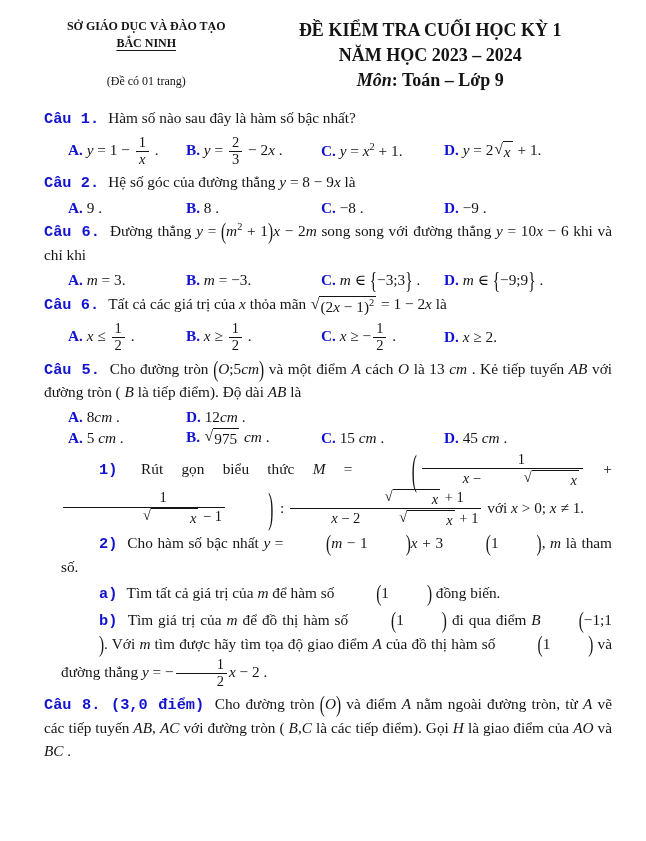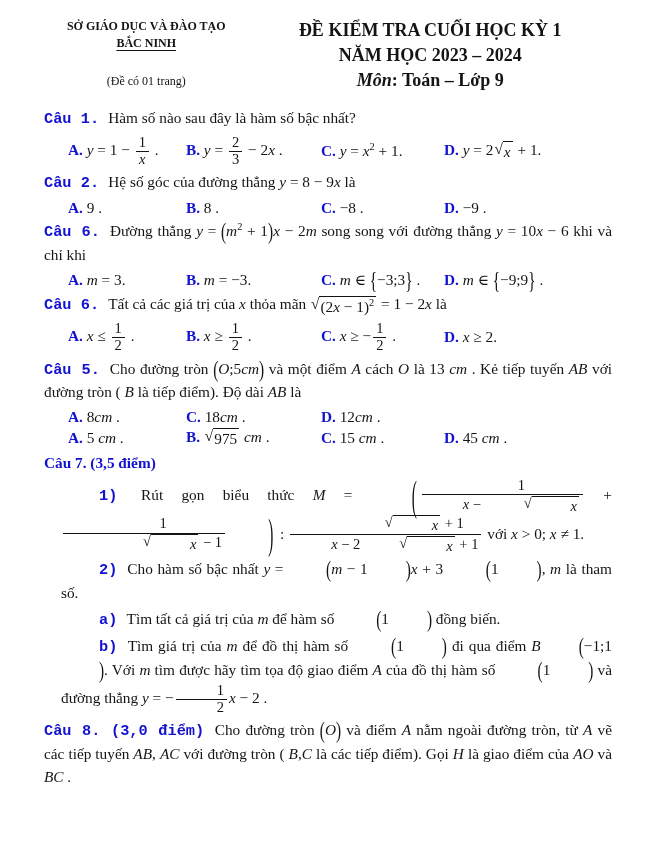--- a/index.html
+++ b/index.html
@@ -91,33 +91,31 @@
         </span> = 1 − 2<span class="mi">x</span> là</p>
       <div class="opts">
         <span class="opt"><span class="k">A. </span><span class="mi">x</span> ≤ <span class="frac"><span class="num">1</span><span class="den">2</span></span> .</span>
         <span class="opt"><span class="k">B. </span><span class="mi">x</span> ≥ <span class="frac"><span class="num">1</span><span class="den">2</span></span> .</span>
         <span class="opt"><span class="k">C. </span><span class="mi">x</span> ≥ −<span class="frac"><span class="num">1</span><span class="den">2</span></span> .</span>
         <span class="opt"><span class="k">D. </span><span class="mi">x</span> ≥ 2.</span>
       </div>
       <p class="q"><span class="lbl">Câu 5. </span>Cho đường tròn <span class="bp">(</span><span class="mi">O</span>;5<span class="mi">cm</span><span class="bp">)</span> và một điểm <span class="mi">A</span> cách <span class="mi">O</span> là 13 <span class="mi">cm</span> . Kẻ tiếp tuyến <span class="mi">AB</span> với đường tròn ( <span class="mi">B</span> là tiếp điểm). Độ dài <span class="mi">AB</span> là</p>
       <div class="opts">
         <span class="opt"><span class="k">A. </span>8<span class="mi">cm</span> .</span>
-        <span class="opt"><span class="k">C. </span>18<span class="mi">cm</span> .</span>
         <span class="opt"><span class="k">D. </span>12<span class="mi">cm</span> .</span>
       </div>
       <div class="opts">
         <span class="opt"><span class="k">A. </span>5 <span class="mi">cm</span> .</span>
         <span class="opt"><span class="k">B. </span><span class="sqrt">
             <span class="rsign">√</span>
             <span class="rad">975</span>
           </span> <span class="mi">cm</span> .</span>
         <span class="opt"><span class="k">C. </span>15 <span class="mi">cm</span> .</span>
         <span class="opt"><span class="k">D. </span>45 <span class="mi">cm</span> .</span>
       </div>
-      <p class="sec">Câu 7. (3,5 điểm)</p>
       <p class="q sub"><span class="lbl">1) </span>Rút gọn biểu thức <span class="mi">M</span> = <span class="bpx">(</span><span class="frac"><span class="num">1</span><span class="den"><span class="mi">x</span> − <span class="sqrt">
               <span class="rsign">√</span>
               <span class="rad"><span class="mi">x</span></span>
             </span></span></span> + <span class="frac"><span class="num">1</span><span class="den"><span class="sqrt">
               <span class="rsign">√</span>
               <span class="rad"><span class="mi">x</span></span>
             </span> − 1</span></span><span class="bpx">)</span> : <span class="frac"><span class="num"><span class="sqrt">
               <span class="rsign">√</span>
               <span class="rad"><span class="mi">x</span></span>
             </span> + 1</span><span class="den"><span class="mi">x</span> − 2<span class="sqrt">

